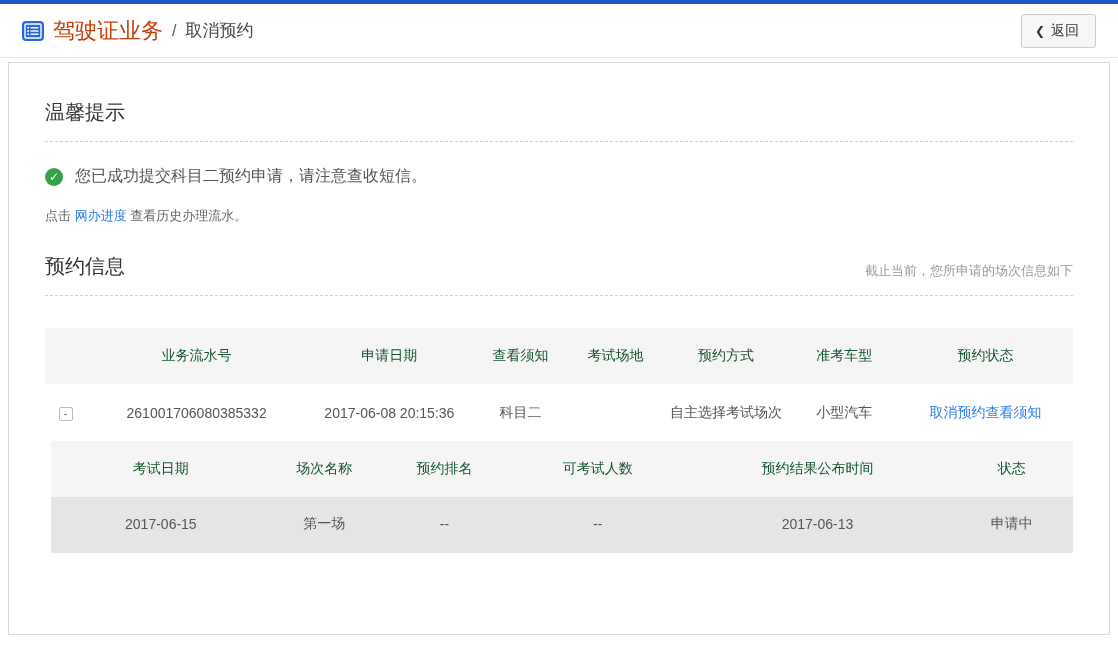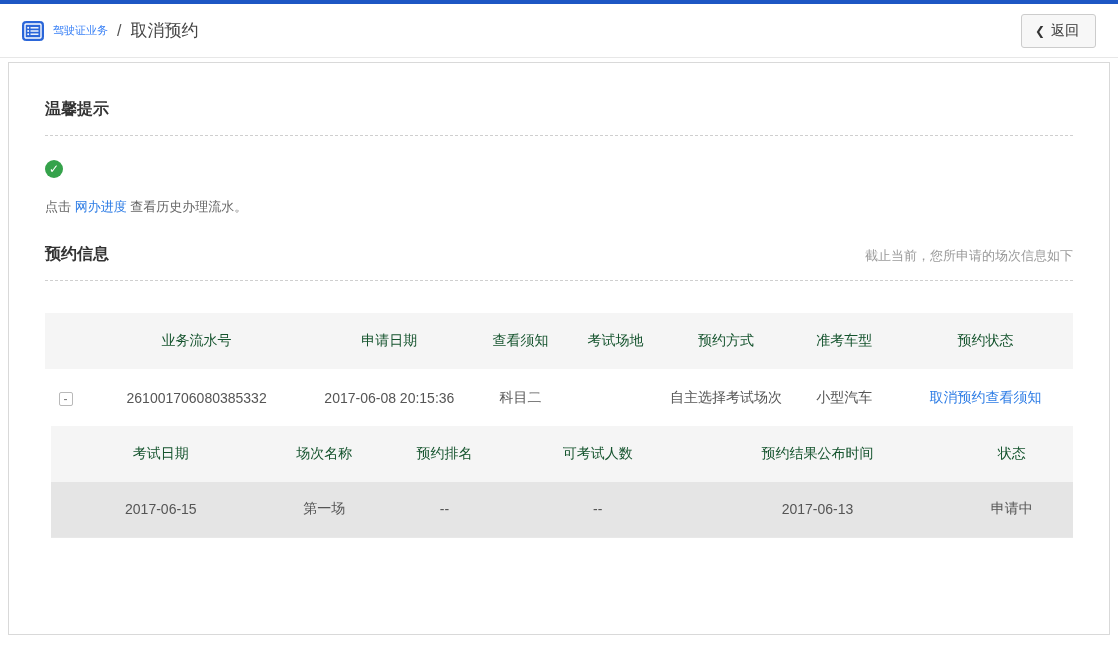--- a/index.html
+++ b/index.html
@@ -16,41 +16,41 @@
   
   .page-header {
     height: 54px;
     background: #ffffff;
     border-bottom: 1px solid #e7e7e7;
     display: flex; align-items: center; justify-content: space-between;
     padding: 0 22px;
   }
   .breadcrumb { display: flex; align-items: center; gap: 9px; }
   .doc-icon { width: 22px; height: 20px; display: inline-flex; }
-  .crumb-primary { color: #3b82f6; font-size: 11px; text-decoration: none; cursor: pointer; }
+  .crumb-primary { color: #c2410c; font-size: 22px; text-decoration: none; cursor: pointer; }
   .crumb-sep { color: #555; font-size: 16px; }
   .crumb-secondary { color: #444; font-size: 17px; }
   .back-btn {
     display: inline-flex; align-items: center; gap: 6px;
     background: #f7f7f7; border: 1px solid #cccccc; border-radius: 3px;
     padding: 7px 16px 7px 13px;
     font-size: 14px; color: #333; cursor: pointer;
     font-family: inherit;
   }
   .back-btn .chev { font-size: 12px; font-weight: bold; line-height: 1; }
 
   
   .panel {
     margin: 4px 8px 0 8px;
     background: #fff;
     border: 1px solid #d9d9d9;
     min-height: 573px;
     padding: 0 36px 40px 36px;
   }
-  .section-title { font-size: 16px; font-weight: bold; color: #333; }
+  .section-title { font-size: 20px; font-weight: normal; color: #333; }
   .tips-title { padding-top: 36px; }
   .dashed { border: none; border-top: 1px dashed #cfcfcf; margin-top: 15px; }
 
   .success-row { display: flex; align-items: center; gap: 12px; margin-top: 24px; }
   .check-icon {
     width: 18px; height: 18px; border-radius: 50%;
     background: #35a24b; color: #fff;
     display: inline-flex; align-items: center; justify-content: center;
     font-size: 12px; font-weight: bold; flex: 0 0 auto;
   }
@@ -116,20 +116,21 @@
   </button>
 </header>
 
 <main class="panel">
 
   <h2 class="section-title tips-title">温馨提示</h2>
   <hr class="dashed">
 
   <div class="success-row">
     <span class="check-icon">✓</span>
+    <span class="success-text">您已成功提交科目二预约申请，请注意查收短信。</span>
   </div>
 
   <p class="progress-line"><span>点击 </span><a>网办进度</a><span> 查看历史办理流水。</span></p>
 
   <div class="appt-head">
     <h2 class="section-title">预约信息</h2>
     <span class="appt-note">截止当前，您所申请的场次信息如下</span>
   </div>
   <hr class="dashed">
 

